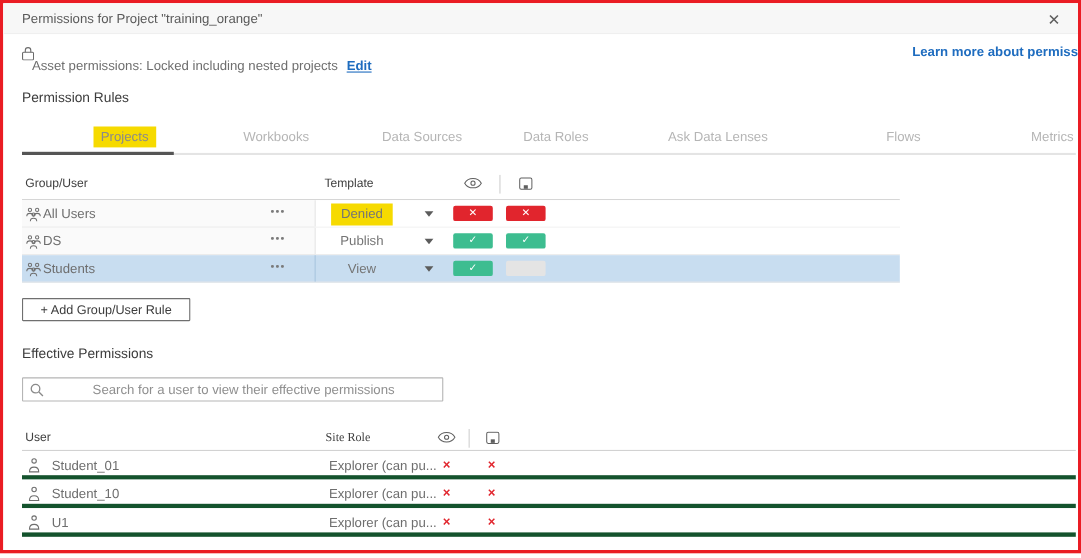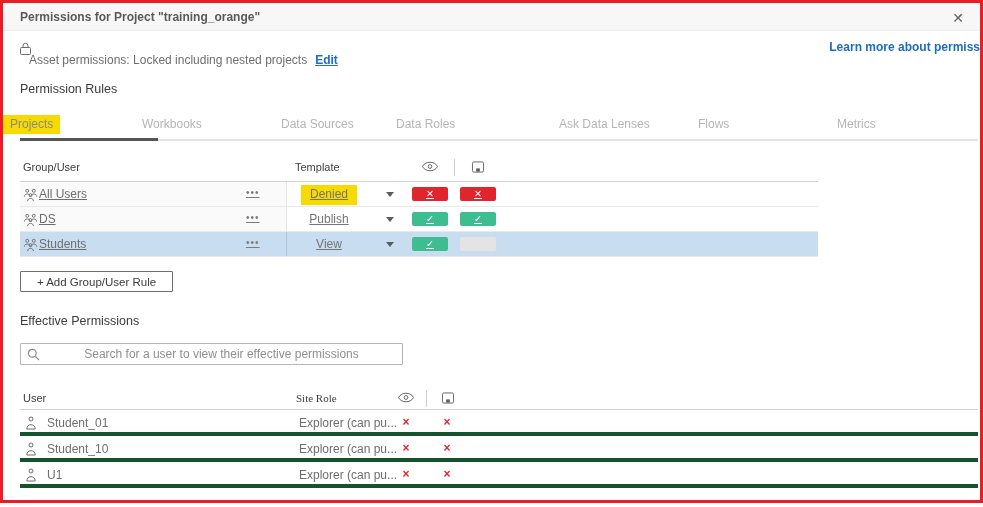--- a/index.html
+++ b/index.html
@@ -6,56 +6,56 @@
   * { box-sizing:border-box; margin:0; padding:0; }
   html,body { width:983px; height:507px; background:#fff;
     font-family:"Liberation Sans", sans-serif; }
   .frame { position:absolute; left:0; top:0; width:983px; height:503px;
     border:3px solid var(--frame); background:#fff; }
   .dialog { position:absolute; inset:0; overflow:hidden; background:#fff; }
 
   
   .titlebar { position:absolute; left:0; top:0; right:0; height:28px;
     background:#f7f7f7; border-bottom:1px solid #efefef; }
-  .titlebar .ttl { position:absolute; left:17px; top:7px; font-size:12px; color:#5a5a5a;font-weight:bold; }
+  .titlebar .ttl { position:absolute; left:17px; top:7px; font-size:12px; color:#5a5a5a; }
   .titlebar .close { position:absolute; right:12px; top:5px; font-size:14px;
     color:#5f5f5f; cursor:pointer; padding:2px 4px; }
 
   
   .assetbar { position:absolute; left:17px; right:0; top:37px; height:18px; font-size:12px; color:#6e6e6e; white-space:nowrap; }
   .assetbar .lock { position:relative; top:2px; margin-right:9px; }
   .assetbar .edit { color:var(--link); font-weight:bold; text-decoration:underline; margin-left:8px; cursor:pointer; }
   .learnmore { position:absolute; right:0; top:37px; font-size:12px; font-weight:bold;
     color:var(--link); white-space:nowrap; cursor:pointer; }
 
   .sec-heading { position:absolute; left:17px; font-size:12.5px; color:#3c3c3c; }
 
   
   .tabs { position:absolute; left:0; top:110px; width:977px; height:28px; overflow:hidden; }
-  .tab { position:absolute; top:0; width:139px; height:24px; text-align:left;
+  .tab { position:absolute; top:0; width:139px; height:24px; text-align:right;
     font-size:12px; color:#b5b5b5; cursor:pointer; line-height:22px; }
   .tab .hl { background:var(--hl); color:#8a8a8a; padding:2px 7px 3px; }
   .tab-underline-light { position:absolute; left:17px; right:2px; top:26px; height:2px; background:#e4e4e4; }
   .tab-underline-dark { position:absolute; left:17px; top:25px; width:138px; height:3px; background:#555; }
 
   
   .rules-table { position:absolute; left:17px; top:152px; width:798px; }
   .thead { position:relative; height:27px; border-bottom:1px solid #d2d2d2; font-size:11px; color:#404040; }
   .thead .c1 { position:absolute; left:3px; top:6px; }
   .thead .c2 { position:absolute; left:275px; top:6px; }
   .hdr-ico { position:absolute; top:6px; transform:translateX(-50%); }
   .hdr-div { position:absolute; top:4px; width:1px; height:17px; background:#d0d0d0; }
 
   .rrow { position:relative; height:25px; border-bottom:1px solid #e9e9e9;
     background:#fafafa; font-size:12px; color:#6e6e6e; cursor:pointer; }
   .rrow .rightpane { position:absolute; left:266px; right:0; top:0; bottom:0;
     background:#fff; border-left:1px solid #e4e4e4; }
   .rrow.selected { background:var(--sel); }
   .rrow.selected .rightpane { background:transparent; border-left-color:#a9c6de; }
-  .rrow > * { z-index:1;text-decoration:underline; }
+  .rrow > * { z-index:1; }
   .gicon { position:absolute; left:3px; top:6px; }
   .gname { position:absolute; left:19px; top:5px; }
   .ellipsis { position:absolute; left:222px; top:1px; color:#7a7a7a; font-size:10px;
     letter-spacing:1px; cursor:pointer; padding:4px; }
   .tmpl { position:absolute; left:266px; width:86px; top:0; height:100%;
     text-align:center; line-height:24px; color:#757575; cursor:pointer; }
   .tmpl .hl { background:var(--hl); padding:2px 9px 4px; }
   .caret { position:absolute; left:366px; top:10px; width:0; height:0;
     border-left:4px solid transparent; border-right:4px solid transparent;
     border-top:5px solid #5c5c5c; cursor:pointer; }

